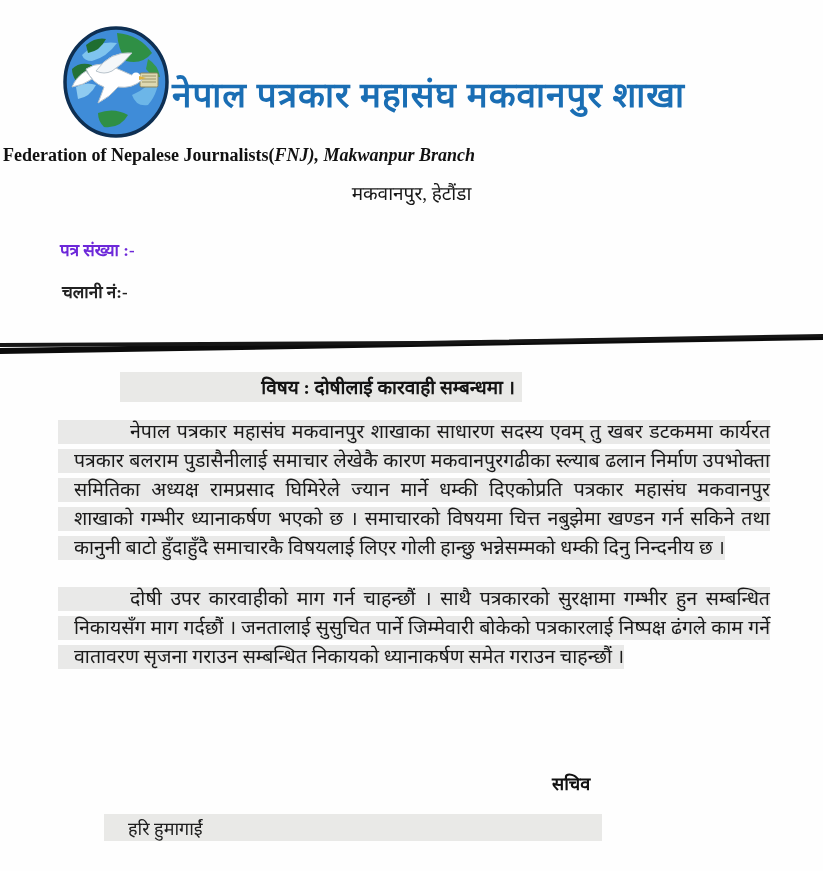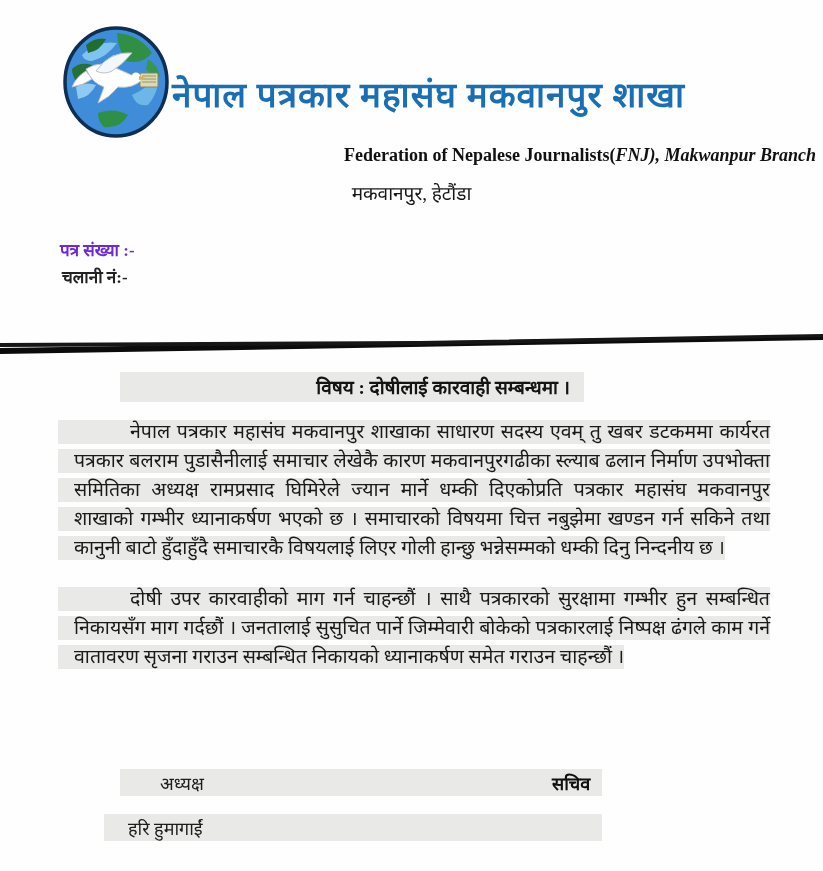--- a/index.html
+++ b/index.html
@@ -12,48 +12,48 @@
     overflow:hidden;
   }
   
   .logo-wrap{position:absolute;left:62px;top:25px;width:108px;height:114px;}
   .org-title{
     position:absolute;left:172px;top:70px;width:600px;
     font-size:35px;font-weight:bold;color:#1a6eb4;
     letter-spacing:1px;white-space:nowrap;
   }
   .org-subtitle{
-    position:absolute;left:12px;top:145px;width:804px;text-align:right;
+    position:absolute;left:3px;top:145px;width:804px;text-align:left;
     font-size:18px;font-weight:bold;color:#111;
   }
   .org-subtitle .it{font-style:italic;}
   .org-location{
     position:absolute;left:0;top:180px;width:823px;text-align:center;
     font-size:19px;color:#161616;
   }
   
   .letter-no{
     position:absolute;left:60px;top:238px;
     font-size:17px;font-weight:bold;color:#6d28d9;
   }
   .meta-row2{
-    position:absolute;left:62px;top:265px;width:750px;
+    position:absolute;left:62px;top:280px;width:750px;
     display:flex;justify-content:space-between;
     font-size:17px;font-weight:bold;color:#222;
   }
   .date-line span{display:inline;}
   
   .divider{position:absolute;left:0;top:328px;width:823px;height:30px;}
   
   .subject-strip{
-    position:absolute;left:120px;top:372px;width:464px;height:30px;
+    position:absolute;left:120px;top:372px;width:402px;height:30px;
     background:#e9e9e7;
     display:flex;align-items:center;justify-content:flex-end;
     font-size:19px;font-weight:bold;color:#141414;
-    padding-right:14px;box-sizing:border-box;white-space:nowrap;
+    padding-right:7px;box-sizing:border-box;white-space:nowrap;
   }
   
   .body-par{
     position:absolute;left:58px;width:712px;
     font-size:19.5px;line-height:29px;text-align:justify;
     color:#1a1a1a;margin:0;
   }
   .par1{top:417px;}
   .par2{top:584px;}
   .hl{
@@ -140,22 +140,19 @@
       <polygon points="0,15 420,13 823,6 823,9 420,17 0,19" fill="#161616"></polygon>
     </svg>
   </div>
 
   <div class="subject-strip">विषय : दोषीलाई कारवाही सम्बन्धमा ।</div>
 
   <p class="body-par par1"><span class="hl"><span class="indent-spacer"></span><span>नेपाल पत्रकार महासंघ मकवानपुर शाखाका साधारण सदस्य एवम् तु खबर डटकममा कार्यरत पत्रकार बलराम पुडासैनीलाई समाचार लेखेकै कारण मकवानपुरगढीका स्ल्याब ढलान निर्माण उपभोक्ता समितिका अध्यक्ष रामप्रसाद घिमिरेले ज्यान मार्ने धम्की दिएकोप्रति पत्रकार महासंघ मकवानपुर शाखाको गम्भीर ध्यानाकर्षण भएको छ । समाचारको विषयमा चित्त नबुझेमा खण्डन गर्न सकिने तथा कानुनी बाटो हुँदाहुँदै समाचारकै विषयलाई लिएर गोली हान्छु भन्नेसम्मको धम्की दिनु निन्दनीय छ ।</span></span></p>
 
   <p class="body-par par2"><span class="hl"><span class="indent-spacer"></span><span>दोषी उपर कारवाहीको माग गर्न चाहन्छौं । साथै पत्रकारको सुरक्षामा गम्भीर हुन सम्बन्धित निकायसँग माग गर्दछौं । जनतालाई सुसुचित पार्ने जिम्मेवारी बोकेको पत्रकारलाई निष्पक्ष ढंगले काम गर्ने वातावरण सृजना गराउन सम्बन्धित निकायको ध्यानाकर्षण समेत गराउन चाहन्छौं ।</span></span></p>
 
-  <div class="sig-row1">
-    <span class="sig-title-left">अध्यक्ष</span>
-  </div>
   <div class="sig-title-right">सचिव</div>
 
   <div class="sig-row2">
     <span>हरि हुमागाईं</span>
   </div>
 
 </div>
 
 </body></html>

